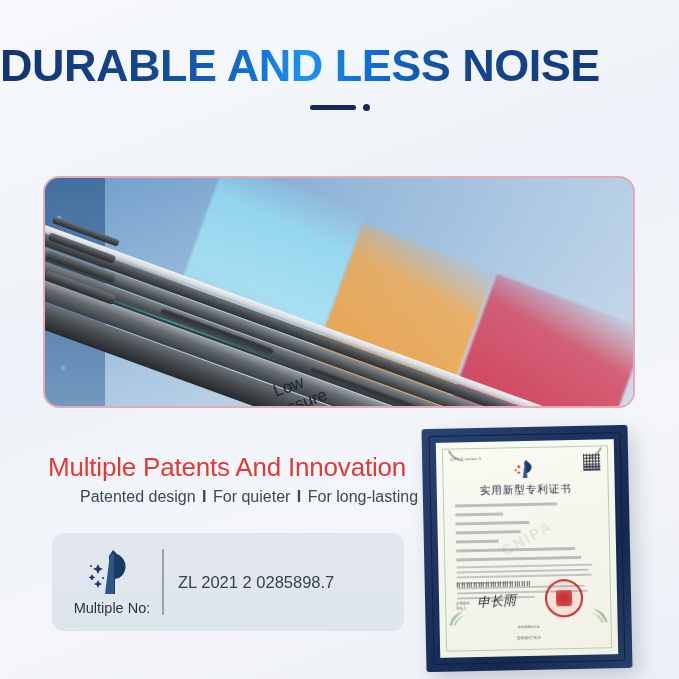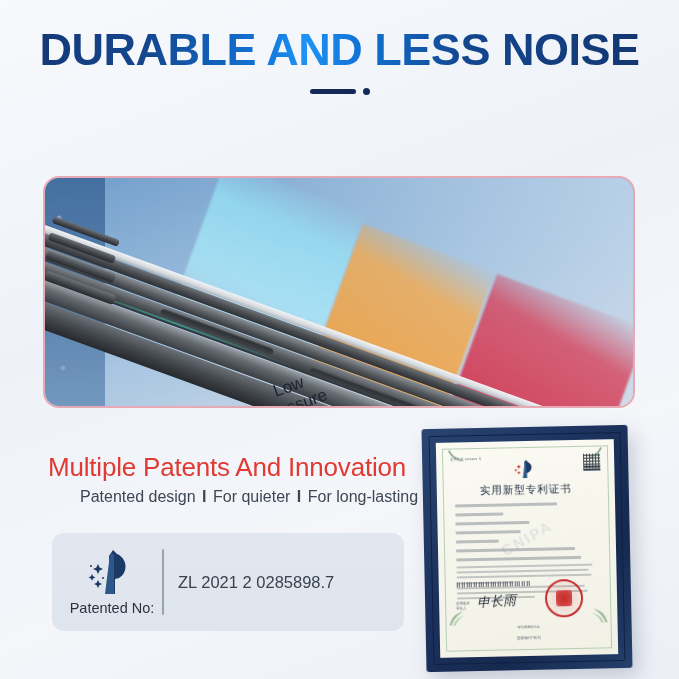--- a/index.html
+++ b/index.html
@@ -10,22 +10,21 @@
     width: 679px;
     height: 679px;
     overflow: hidden;
     background: linear-gradient(160deg, #f7f9fc 0%, #eef2f8 40%, #f4f6fa 70%, #eceff6 100%);
     font-family: "Liberation Sans", sans-serif;
     position: relative;
   }
 
   
   .header {
-    padding-top: 26px;
-    text-align: center;
+    padding-top: 42px;
   }
   .title {
     font-size: 45px;
     font-weight: bold;
     letter-spacing: -0.5px;
     line-height: 1.05;
     margin: 0;
     background-image: linear-gradient(90deg,
         #14346f 0%,
         #14478f 22%,
@@ -535,21 +534,21 @@
         <path d="M31.5 9.5 C40 13 41 23 32.5 27.5" fill="none" stroke="#1b3a66" stroke-width="3"></path>
         <g fill="#1b3a66">
           <path d="M15 16 l1.6 3.4 3.4 1.6 -3.4 1.6 -1.6 3.4 -1.6 -3.4 -3.4 -1.6 3.4 -1.6 Z"></path>
           <path d="M9 26 l1.1 2.3 2.3 1.1 -2.3 1.1 -1.1 2.3 -1.1 -2.3 -2.3 -1.1 2.3 -1.1 Z"></path>
           <path d="M15 32 l1.3 2.7 2.7 1.3 -2.7 1.3 -1.3 2.7 -1.3 -2.7 -2.7 -1.3 2.7 -1.3 Z"></path>
           <circle cx="8" cy="18" r="1"></circle>
           <circle cx="20" cy="30" r="1"></circle>
         </g>
       </svg>
     </div>
-    <div class="patent-label">Patented No:</div>
+    <div class="patent-label">Multiple No:</div>
   </div>
   <div class="vline"></div>
   <div class="patent-nums">
     <div class="patent-num">ZL 2021 2 0285898.7</div>
   </div>
 </div>
 
 <div class="cert-wrap">
   <div class="cert-frame">
     <div class="cert-frame-inner"></div>

